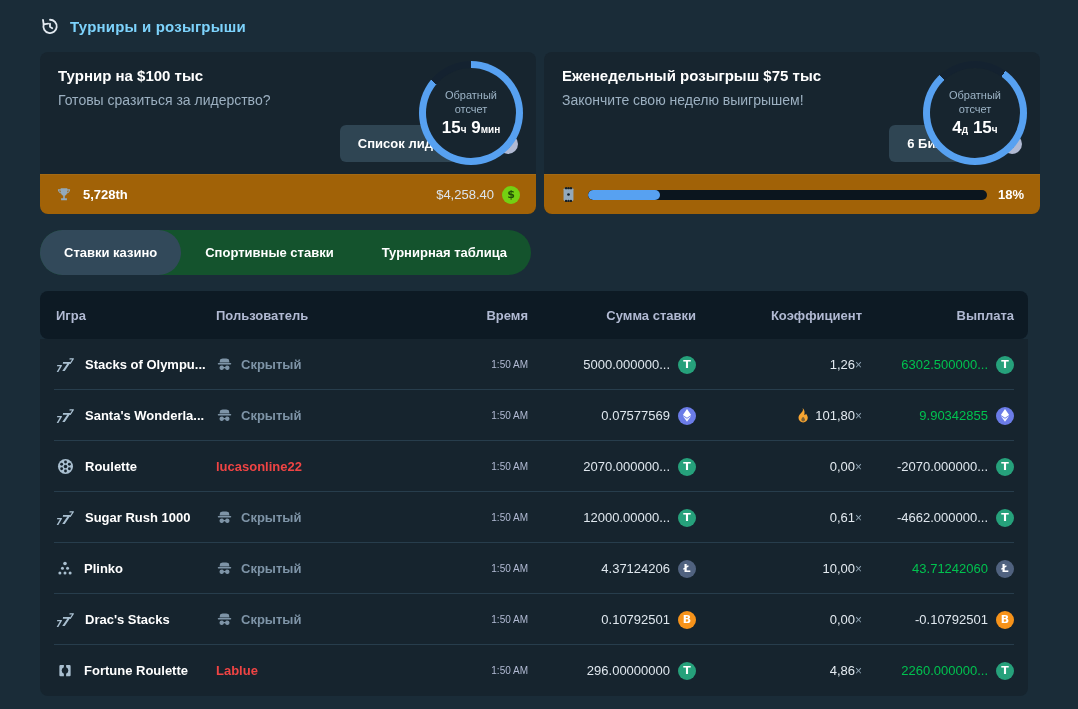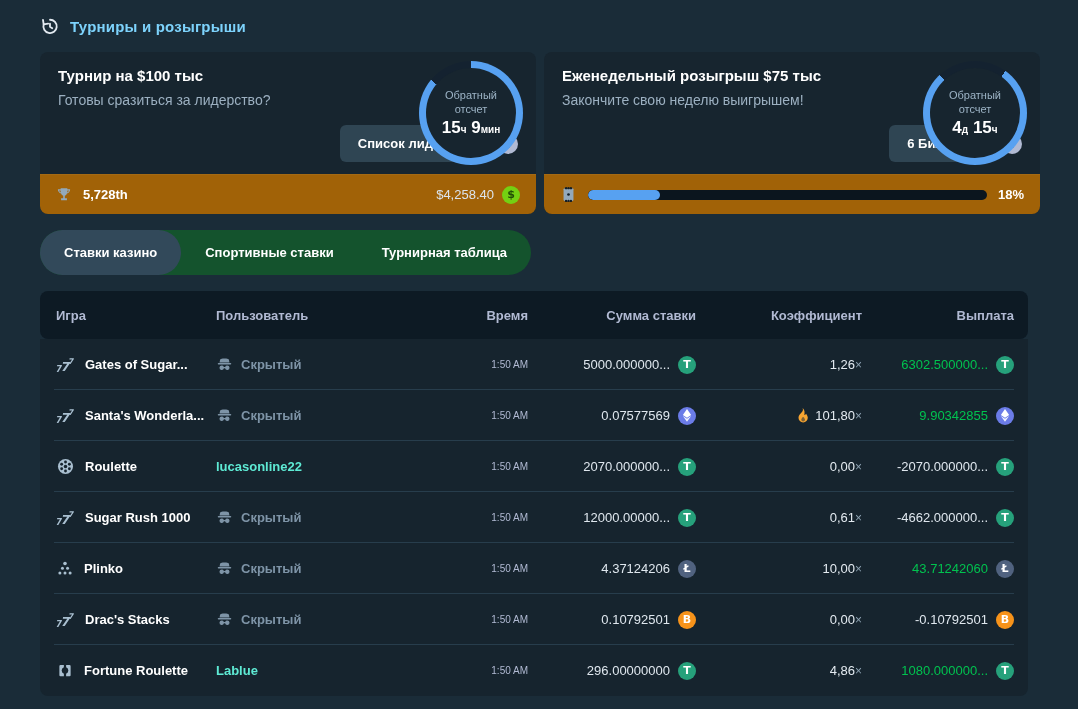--- a/index.html
+++ b/index.html
@@ -61,21 +61,21 @@
   
   .bets-table { margin-top: 16px; width: 988px; }
   .thead, .trow { display: grid; grid-template-columns: 176px 180px 132px 186px 150px 164px; align-items: center; }
   .thead { background: #0d1a24; height: 48px; border-radius: 8px; color: #b1bad3; font-weight: bold; font-size: 13px; }
   .tbody { background: #16242e; border-radius: 0 0 8px 8px; }
   .trow { height: 51px; position: relative; cursor: pointer; }
   .trow:not(:last-child)::after { content: ""; position: absolute; left: 14px; right: 14px; bottom: 0;
                                   height: 1px; background: #273d4c; }
   .c-game { display: flex; align-items: center; gap: 10px; color: #fff; font-weight: bold; font-size: 13px; padding-left: 16px; }
   .game-ic { color: #a9bfd0; display: flex; flex: none; }
-  .c-user { display: flex; align-items: center; gap: 8px; font-weight: bold; font-size: 13px; color: #5eead4; }
+  .c-user { display: flex; align-items: center; gap: 8px; font-weight: bold; font-size: 13px; color: #ef4444; }
   .c-user.is-hidden { color: #7e94a7; }
   .user-ic { display: flex; flex: none; color: #7e94a7; }
   .c-time { text-align: right; color: #b1bad3; font-size: 10px; }
   .c-bet, .c-pay { display: flex; align-items: center; justify-content: flex-end; gap: 8px; font-size: 13px; color: #dfe7ee; }
   .c-bet { padding-right: 18px; }
   .c-pay { padding-right: 14px; }
   .c-pay.win .amt { color: #00c24f; }
   .c-mult { display: flex; align-items: center; justify-content: flex-end; gap: 6px; font-size: 13px; color: #e4ebf1; padding-right: 2px; }
   .c-mult .x { color: #8da2b2; font-size: 12px; }
   .h-right { text-align: right; }
@@ -195,21 +195,21 @@
     <div class="tbody" id="tbody">
         <div class="trow">
     <div class="c-game">
       <span class="game-ic">
               <svg width="19" height="19" viewBox="0 0 22 22" fill="currentColor" font-family="'DejaVu Sans',sans-serif" font-weight="bold" font-style="italic">
                 <text x="0" y="20" font-size="10">7</text>
                 <text x="6" y="18" font-size="15">7</text>
                 <text x="14.5" y="10" font-size="9">7</text>
               </svg>
             </span>
-      <span>Gates of Sugar...</span>
+      <span>Stacks of Olympu...</span>
     </div>
     <div class="c-user is-hidden">
       <span class="user-ic">
               <svg width="17" height="17" viewBox="0 0 24 24" fill="currentColor">
                 <path d="M17 4.1c.6.1 1.1.6 1.2 1.2L19 9H5l.8-3.7c.1-.6.6-1.1 1.2-1.2 3.2-.7 6.8-.7 10 0z"></path>
                 <rect x="2.5" y="9.9" width="19" height="2.1" rx="1"></rect>
                 <path d="M8.1 13.3a3.2 3.2 0 1 0 3.1 4h1.6a3.2 3.2 0 1 0 3.1-4 3.2 3.2 0 0 0-3 2.1h-1.8a3.2 3.2 0 0 0-3-2.1z"></path>
               </svg>
             </span>
             <span>Скрытый</span>
@@ -437,20 +437,20 @@
     <div class="c-time">1:50 AM</div>
     <div class="c-bet">
       <span>296.00000000</span>
       <span class="coin" style="background:#26a17b;color:#ffffff">T</span>
     </div>
     <div class="c-mult">
 
       <span>4,86<span class="x">×</span></span>
     </div>
     <div class="c-pay win">
-      <span class="amt">1080.000000...</span>
+      <span class="amt">2260.000000...</span>
       <span class="coin" style="background:#26a17b;color:#ffffff">T</span>
     </div>
         </div>
       </div>
   </div>
 
 </div>
 
 </body></html>

